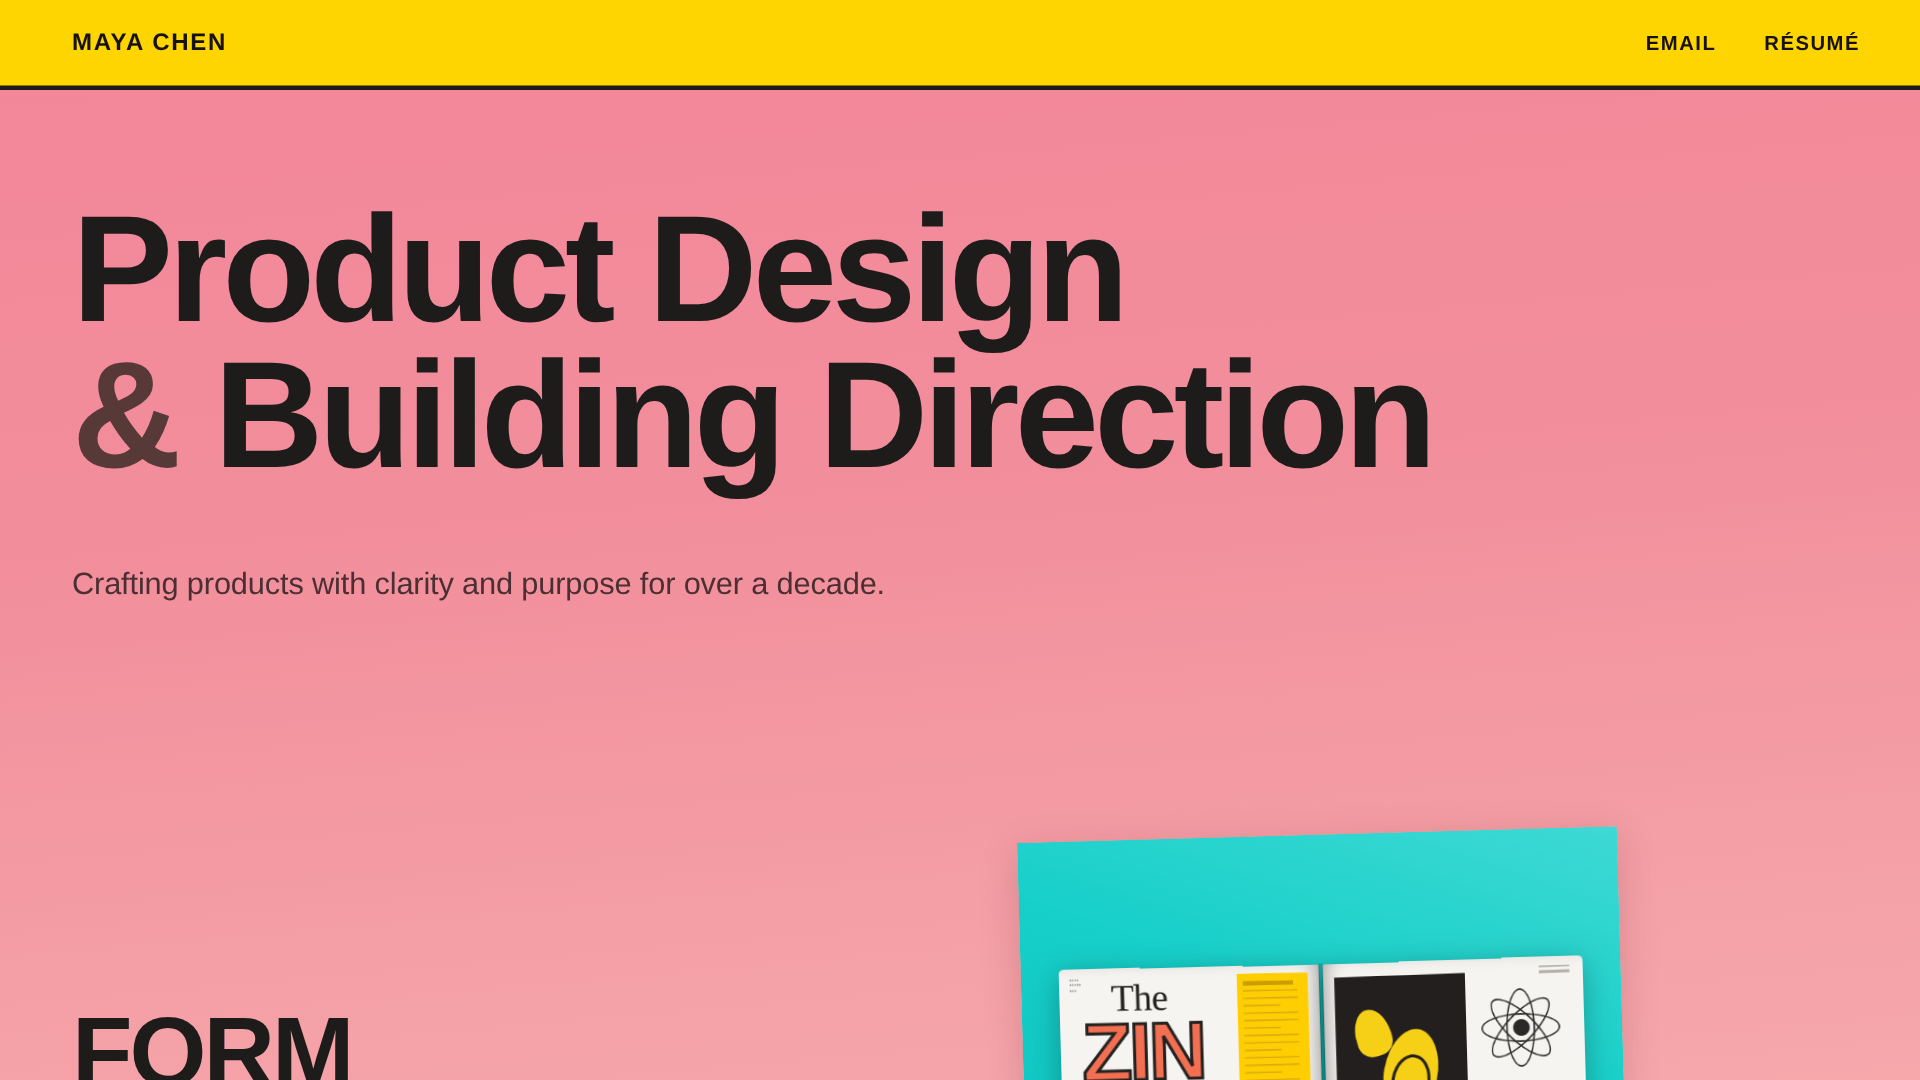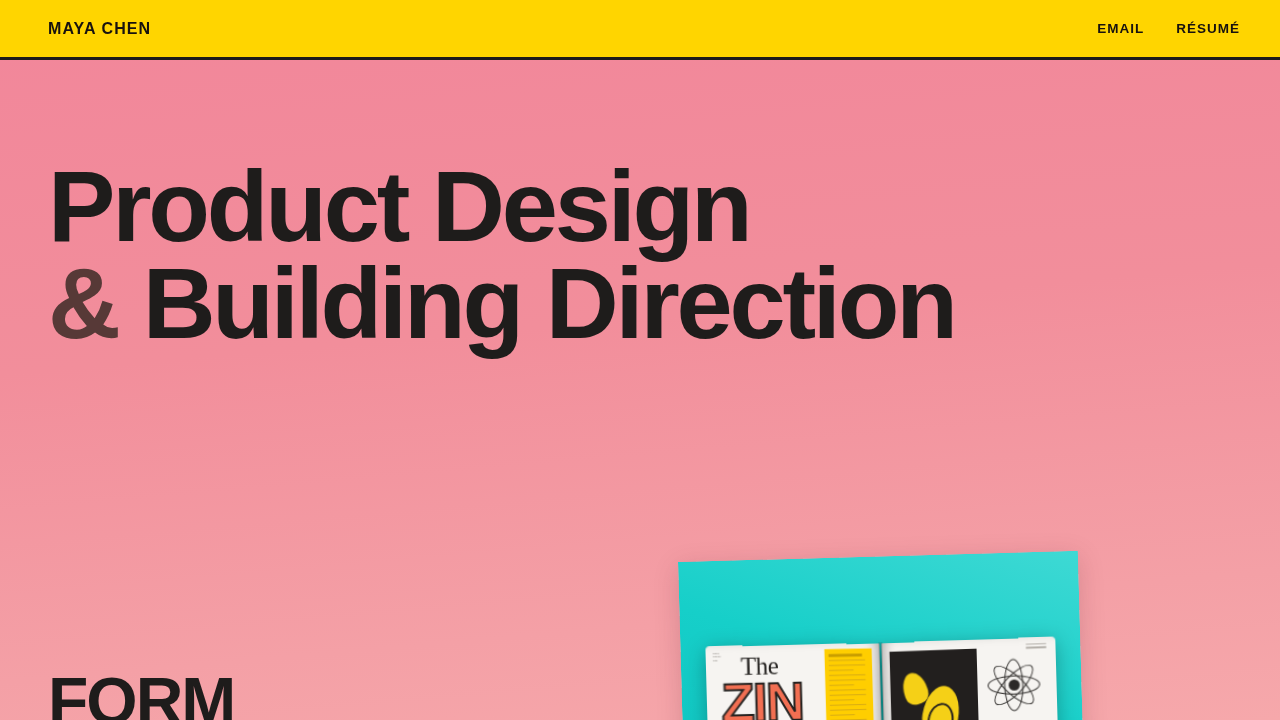--- a/index.html
+++ b/index.html
@@ -37,21 +37,20 @@
     font-size:13.5px;font-weight:bold;letter-spacing:1.0px;
     color:#17120F;text-decoration:none;white-space:nowrap;
     cursor:pointer;
   }
 
   
   .hero{
     position:absolute;top:60px;left:0;width:1280px;
     padding:72px 48px 0 48px;
     z-index:20;
-    margin-top:26px;
   }
   .headline{
     font-size:101px;
     line-height:0.96;
     font-weight:bold;
     letter-spacing:-3.2px;
     color:#1E1C1B;
     white-space:nowrap;
   }
   .headline .amp{
@@ -205,20 +204,21 @@
       <a class="navlink">RÉSUMÉ</a>
     </nav>
   </header>
 
   <section class="hero">
     <h1 class="headline">
       <div>Product Design</div>
       <div><span class="amp">&amp;</span> <span>Building Direction</span></div>
     </h1>
     <div class="subhead">
+      <div>Crafting products with clarity and purpose for over a decade.</div>
     </div>
   </section>
 
   <div class="section-word">FORM</div>
 
   <figure class="photo">
     <div class="photo-teal"></div>
 
     <div class="book">
 

